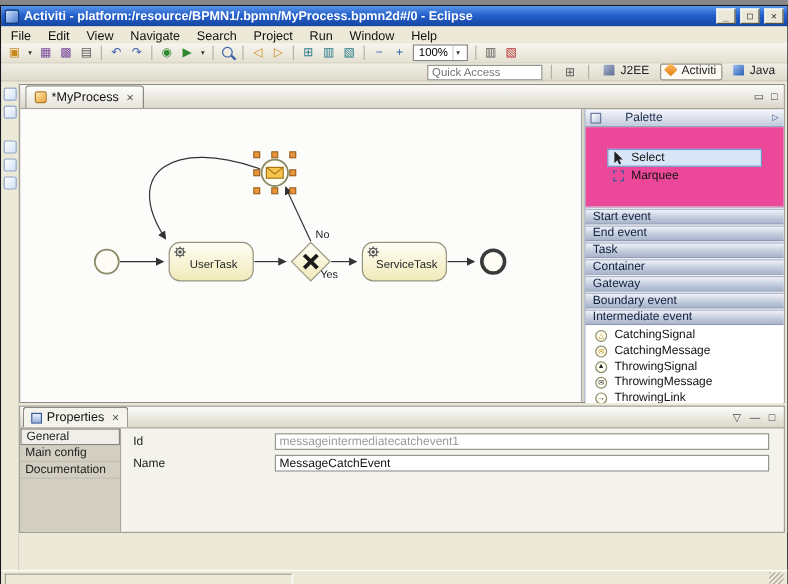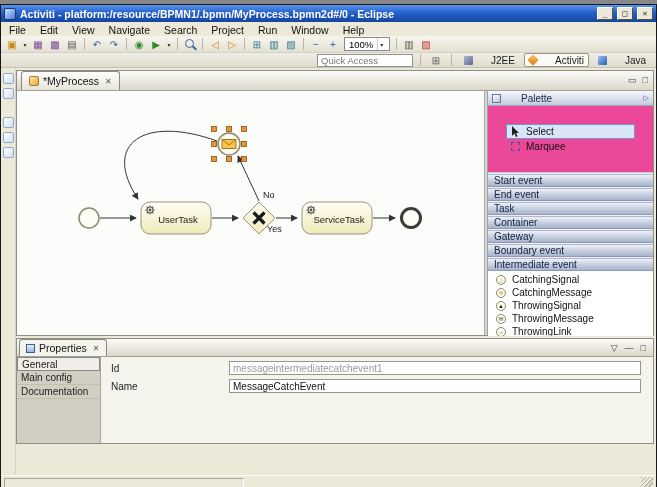--- a/index.html
+++ b/index.html
@@ -24,21 +24,21 @@
   .tb-sep{width:1px;height:12px;background:#b6b2a4;margin:0 3px;flex:none}
   .c-gold{color:#c8881a}.c-blue{color:#3a62a8}.c-green{color:#2e8a2e}.c-red{color:#b83232}.c-gray{color:#5a5a5a}.c-purple{color:#7a4a9a}.c-teal{color:#2a7a8a}
   .icon-search{position:relative}
   .icon-search::before{content:"";position:absolute;left:3px;top:2px;width:7px;height:7px;border:1.5px solid #3a62a8;border-radius:50%}
   .icon-search::after{content:"";position:absolute;left:10px;top:10px;width:5px;height:2px;background:#3a62a8;transform:rotate(45deg)}
   .zoom-combo{display:flex;align-items:center;height:14px;border:1px solid #8a8a8a;background:#fff;padding:0 2px 0 4px;gap:4px;font-size:9.5px;min-width:46px;margin:0 2px}
   .zoom-combo .tb-drop{border-left:1px solid #ccc;height:12px}
 
   .toolbar2{height:15px;display:flex;align-items:center;justify-content:flex-end;padding:0 5px;gap:4px;background:linear-gradient(180deg,#efede4,#e0dccd);border-bottom:1px solid #c6c2b4;flex:none}
   .quick-access{width:96px;height:13px;border:1px solid #94948c;background:#fff;font-size:9.5px;padding:0 3px;color:#666;font-family:"Liberation Sans",sans-serif}
-  .persp-btn{display:flex;align-items:center;gap:18px;height:14px;padding:0 4px;border:1px solid transparent;border-radius:2px;font-size:10px;color:#222}
+  .persp-btn{display:flex;gap:5px;height:14px;padding:0 4px;border:1px solid transparent;border-radius:2px;font-size:10px;color:#222}
   .persp-btn.active{background:#fbfaf5;border:1px solid #989486}
   .persp-icon{width:9px;height:9px;border-radius:1px;flex:none}
   .pi-j2ee{background:linear-gradient(135deg,#aab6cf,#5a6a92)}
   .pi-activiti{background:linear-gradient(135deg,#ffc46a,#e07a10);transform:rotate(45deg);width:8px;height:8px}
   .pi-java{background:linear-gradient(135deg,#9ec0f0,#2a5cb8)}
 
   
   .main-row{display:flex;flex:1;min-height:0}
   .left-rail{width:15px;background:#ece9d8;border-right:1px solid #d6d2c4;display:flex;flex-direction:column;align-items:center;padding-top:5px;gap:4px;flex:none}
   .rail-icon{width:11px;height:11px;border:1px solid #8ea8cc;background:linear-gradient(135deg,#fff,#cfe0f4);border-radius:2px;flex:none}

